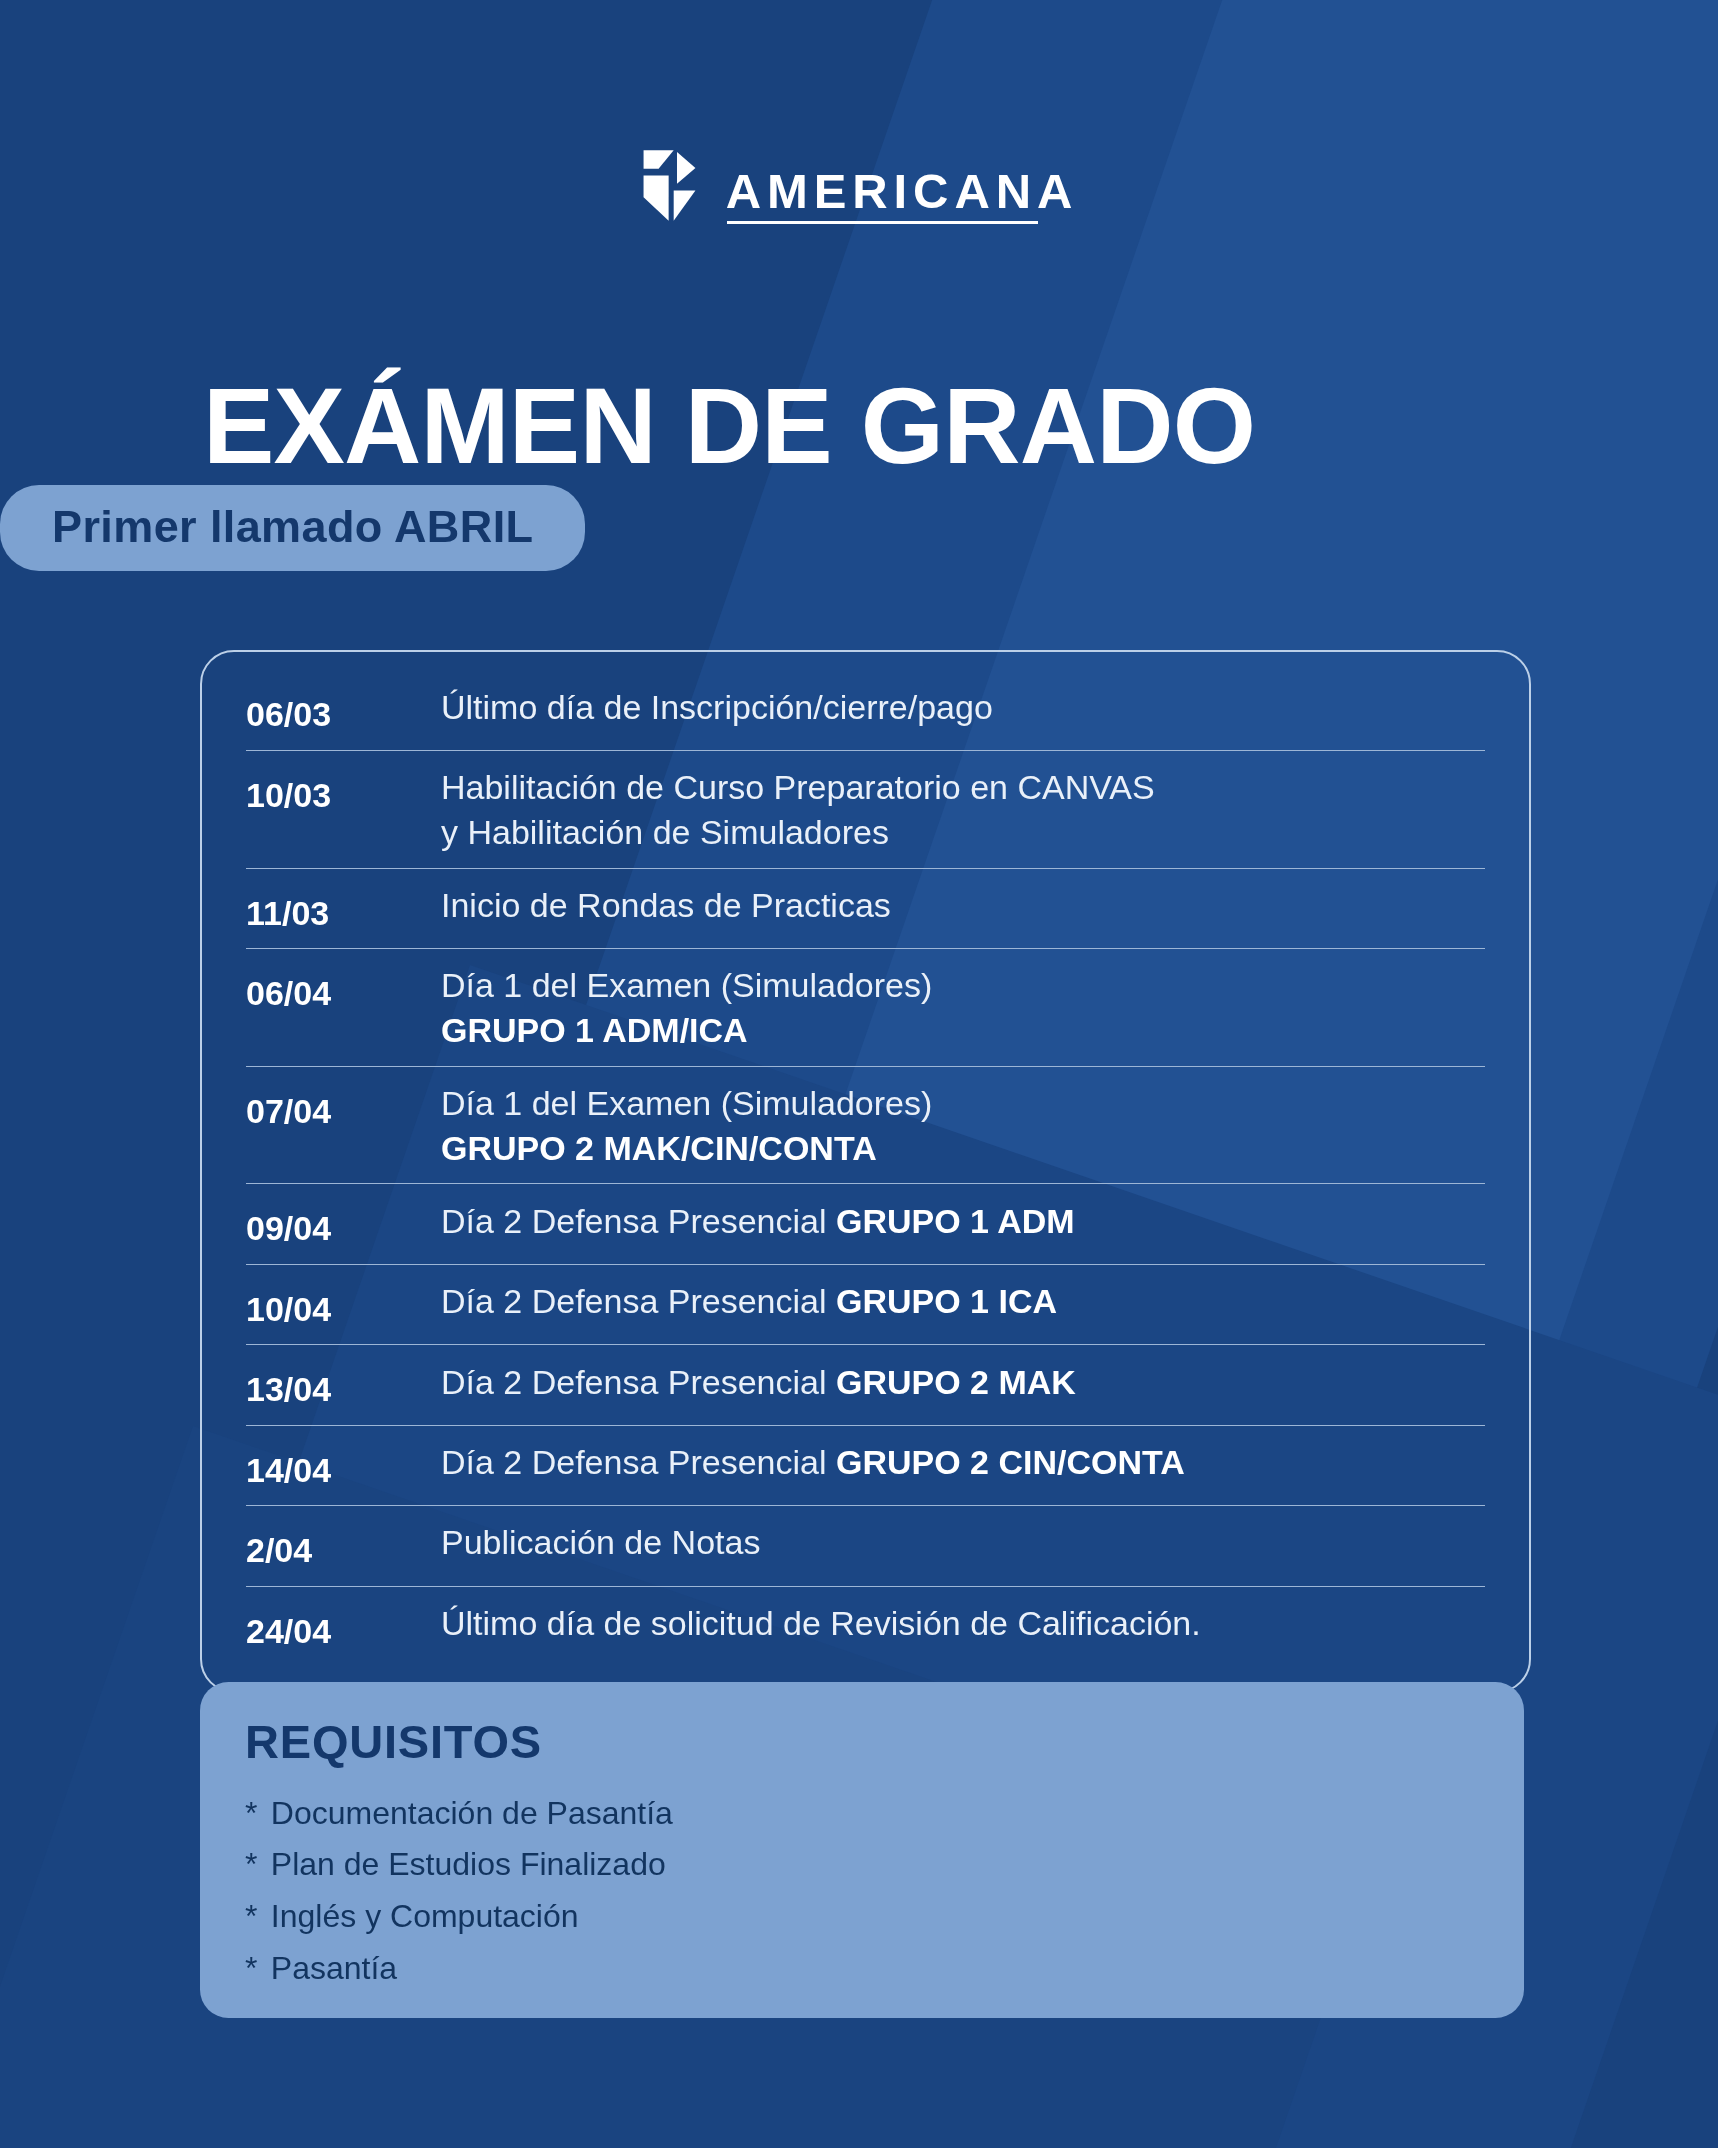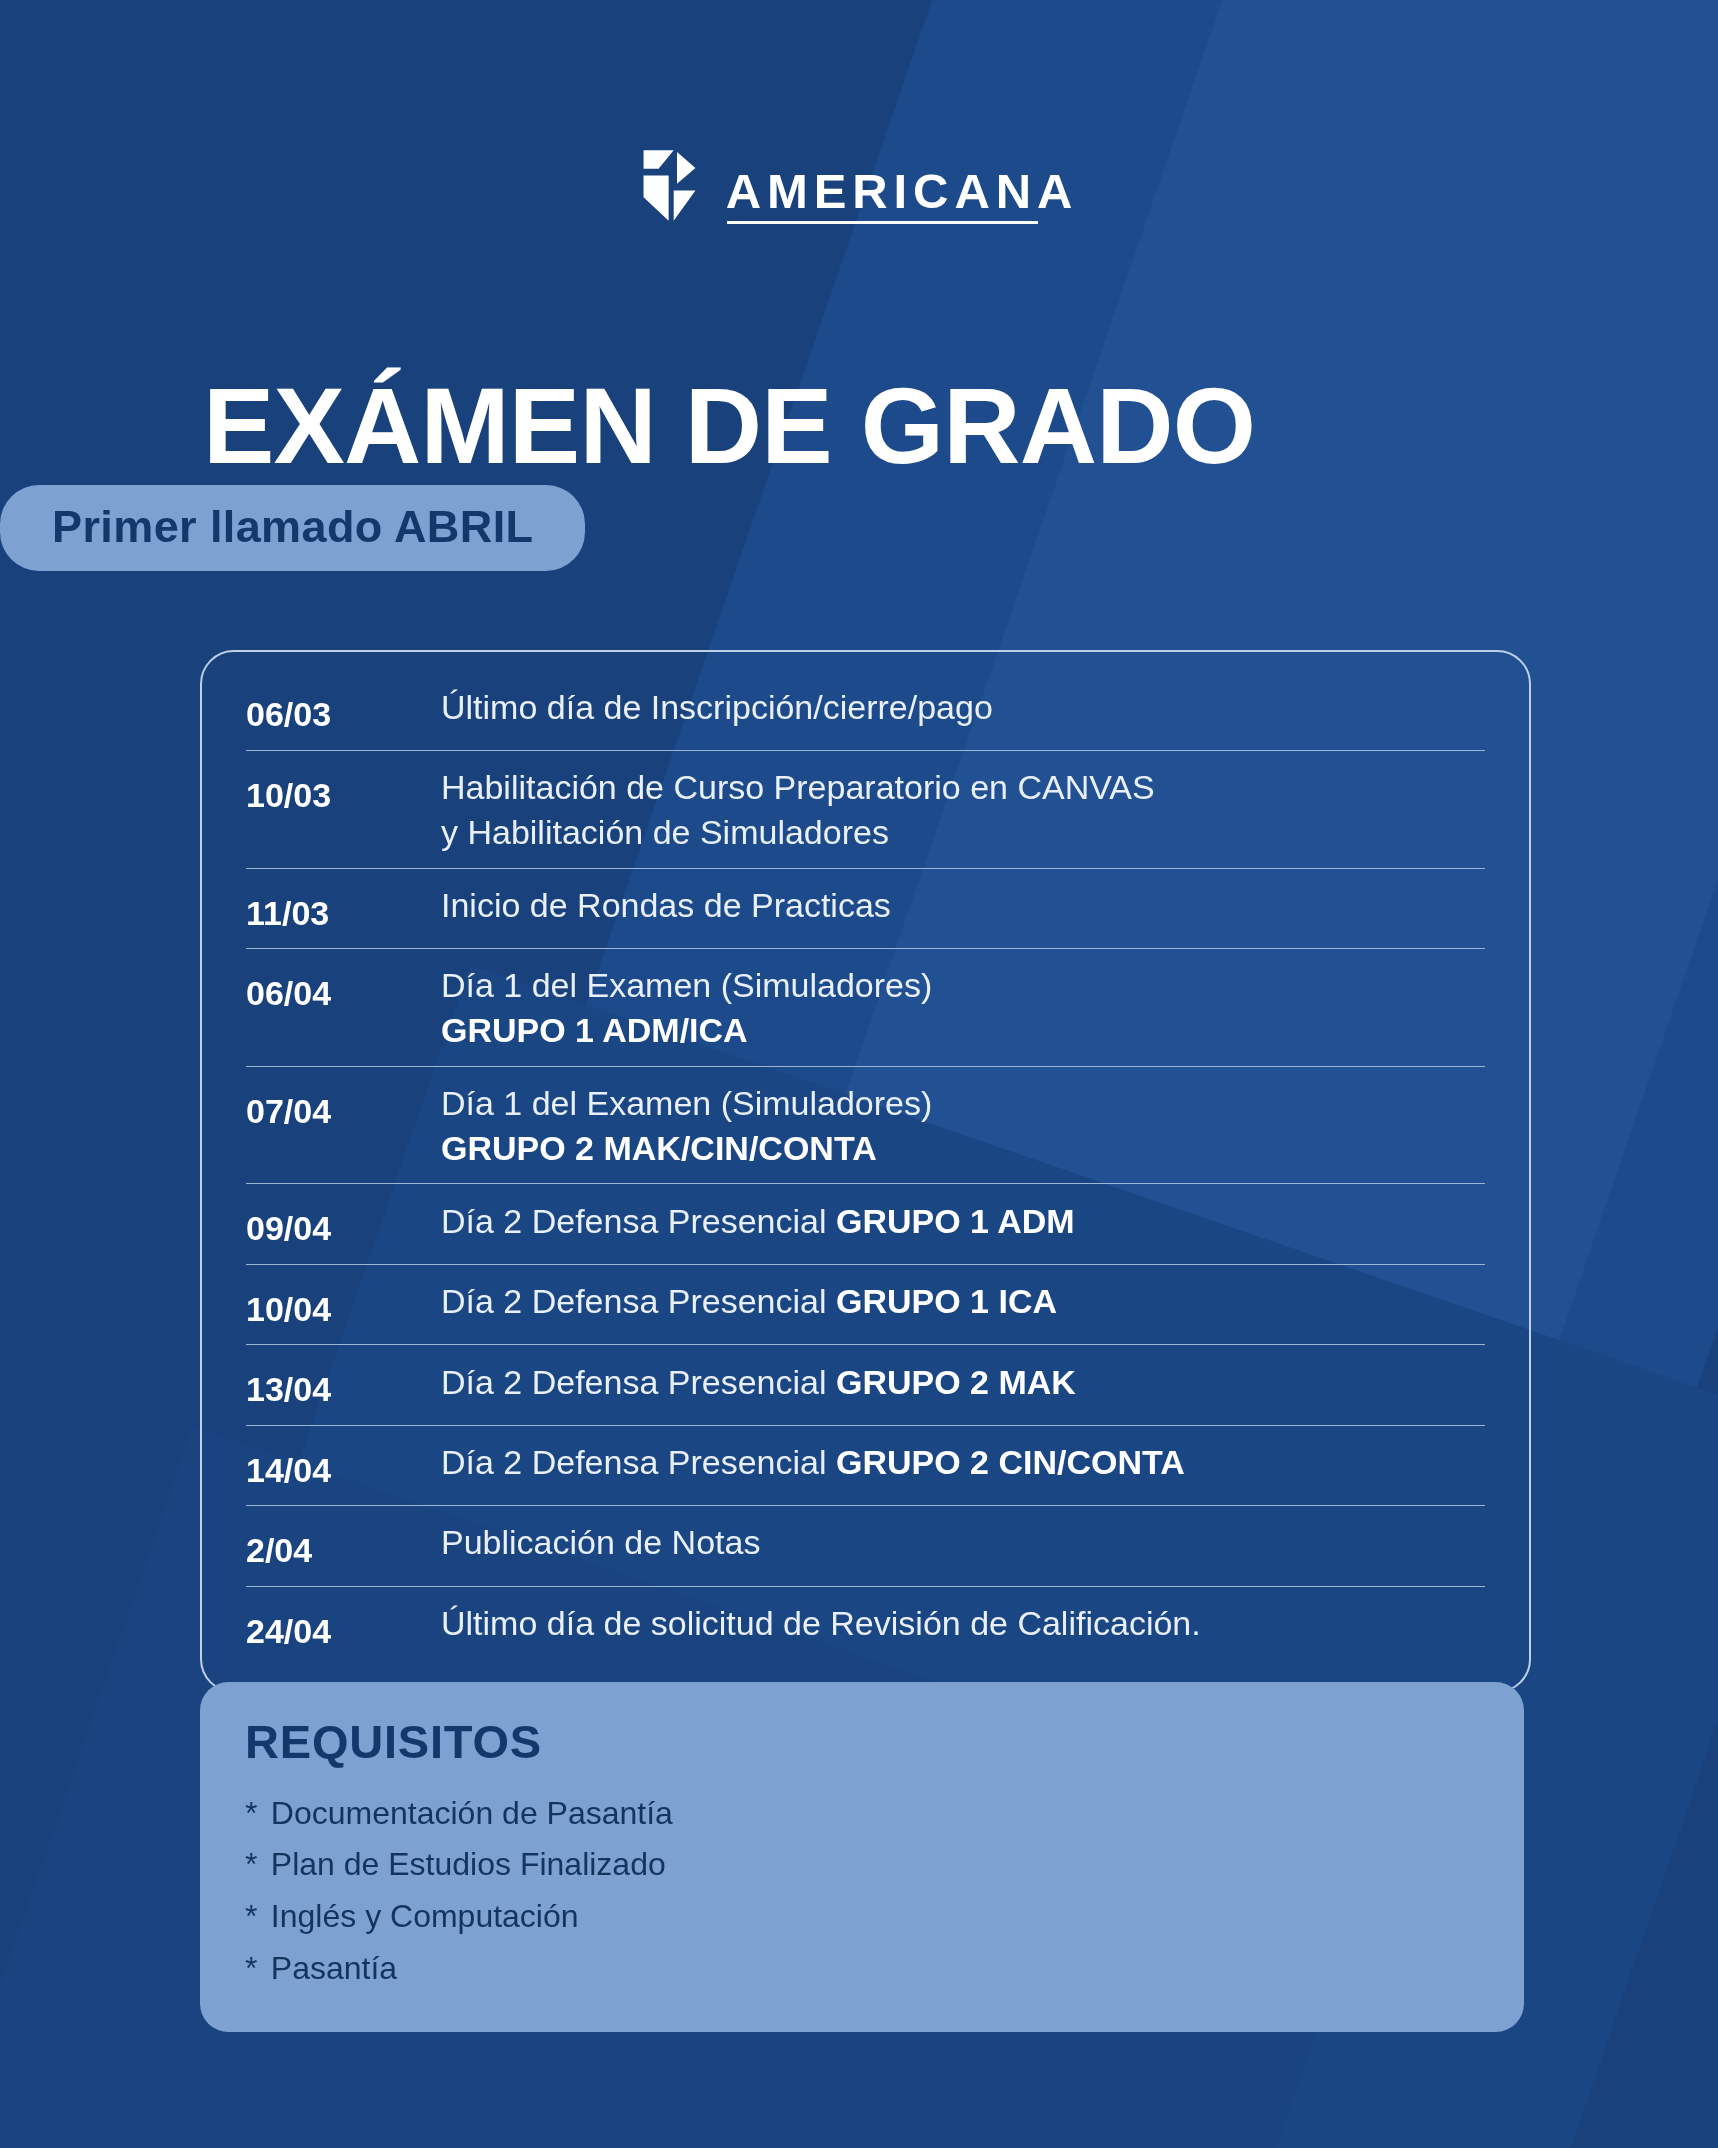--- a/index.html
+++ b/index.html
@@ -182,21 +182,21 @@
   .row-desc .line2 { display: block; }
 
   
   .req-card {
     position: absolute;
     top: 1682px;
     left: 200px;
     width: 1324px;
     background: #7da2d1;
     border-radius: 28.5px;
-    padding: 32px 45px 37px 45px;
+    padding: 32px 45px 23px 45px;
     box-sizing: border-box;
   }
   .req-title {
     color: #14386c;
     font-size: 47px;
     font-weight: bold;
     letter-spacing: 0.8px;
     margin-bottom: 18.5px;
   }
   .req-list {

